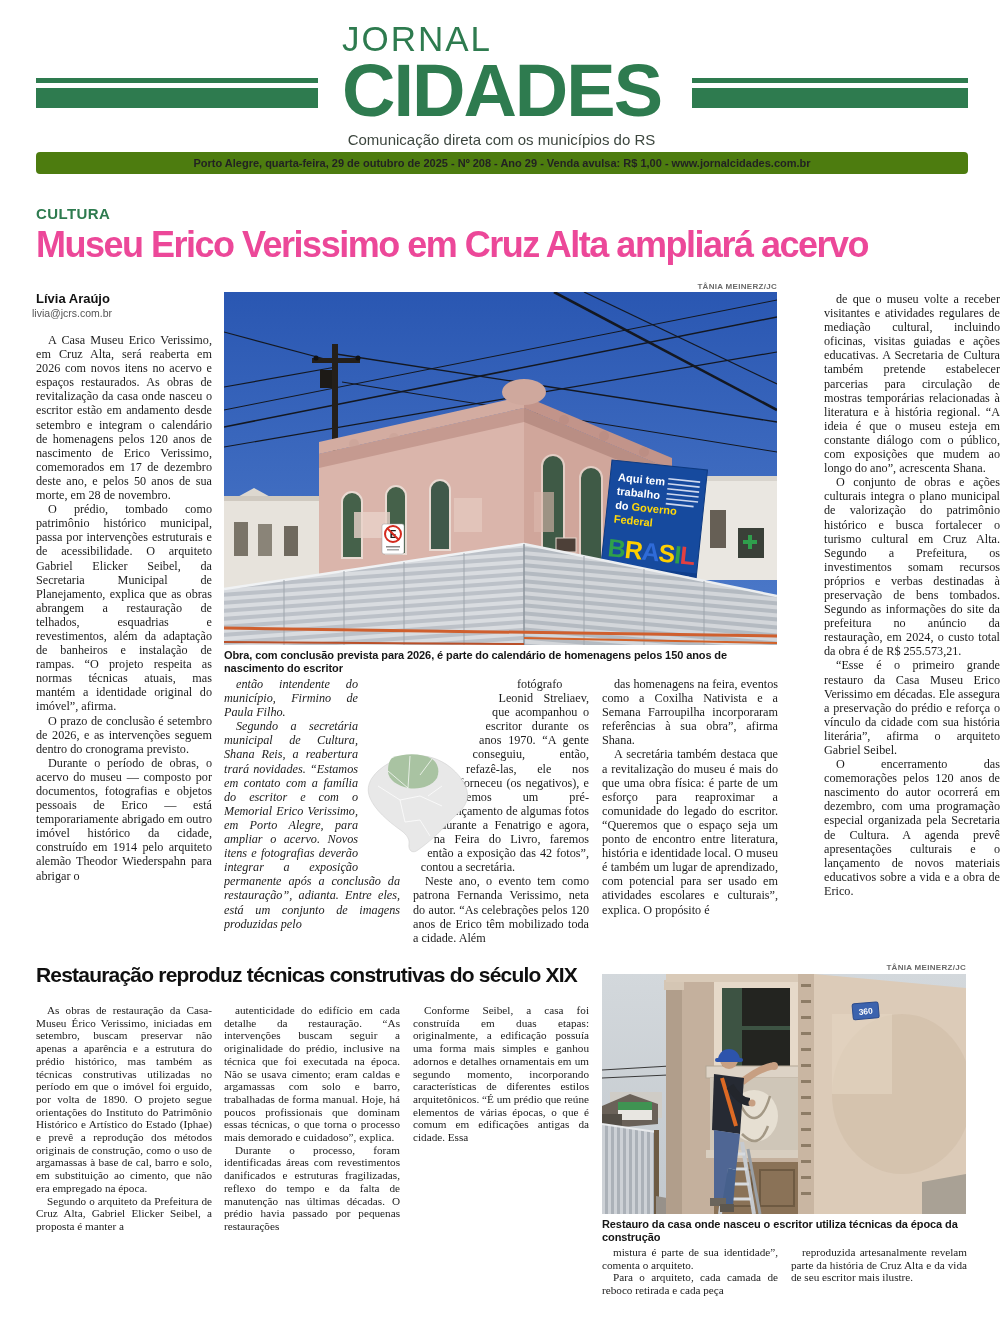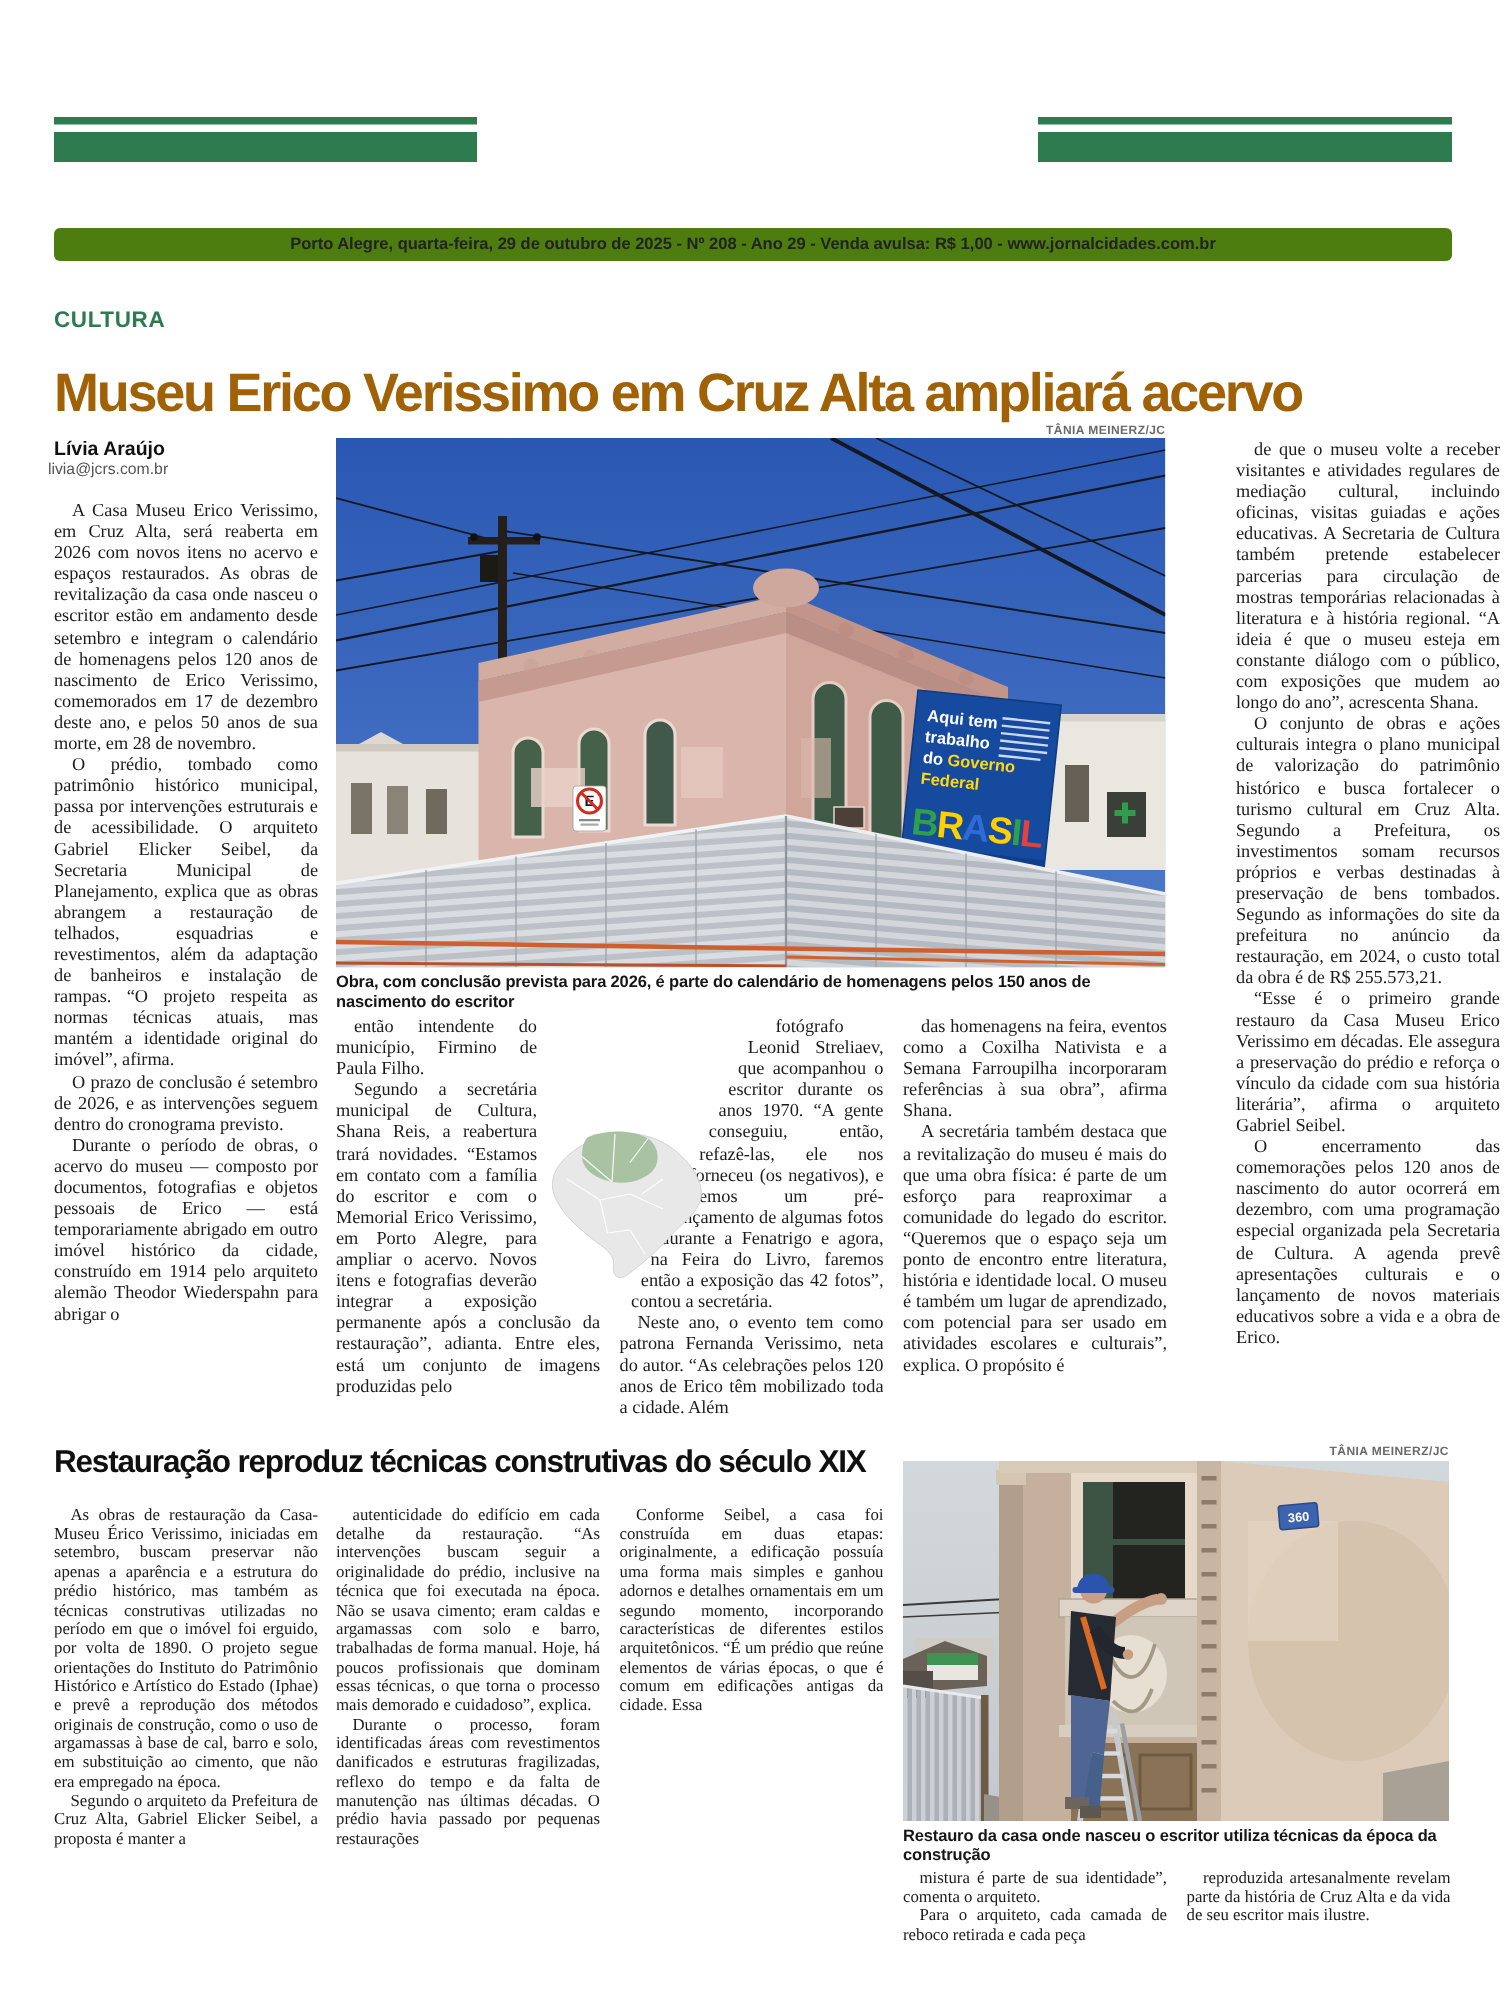--- a/index.html
+++ b/index.html
@@ -13,21 +13,21 @@
   .jornal{font:400 35px/38px "Liberation Sans",sans-serif;letter-spacing:2px;color:#2e7b4f;margin:0;}
   .cidades{font:700 74px/66px "Liberation Sans",sans-serif;letter-spacing:-2px;color:#2e7b4f;margin:0;}
   .tagline{font:400 15px "Liberation Sans",sans-serif;color:#3c463e;text-align:center;margin-top:7px;}
   .bar{background:#2e7b4f;}
 
   .dateline{left:36px;top:152px;width:932px;height:22px;background:#4d7c0f;border-radius:4px;
             font:700 11px/22px "Liberation Sans",sans-serif;color:#222;text-align:center;}
 
   .kicker{left:36px;top:205px;font:700 15px "Liberation Sans",sans-serif;color:#2e7b4f;letter-spacing:.4px;}
   .headline1{left:36px;top:224px;width:932px;font:700 36px/42px "Liberation Sans",sans-serif;
-             letter-spacing:-1.5px;color:#a16207;white-space:nowrap;overflow:hidden;margin-top:17px;}
+             letter-spacing:-1.5px;color:#ec4899;white-space:nowrap;overflow:hidden;}
   .byline-name{left:36px;top:291px;font:700 13px "Liberation Sans",sans-serif;color:#111;}
   .byline-mail{left:32px;top:307px;font:400 10.5px "Liberation Sans",sans-serif;color:#555;}
 
   .credit{font:700 8px "Liberation Sans",sans-serif;color:#6a6a6a;letter-spacing:.3px;text-align:right;}
   .caption{font:700 11px/13px "Liberation Sans",sans-serif;color:#161616;letter-spacing:-.1px;}
 
   .body1{font-size:12.2px;line-height:14.1px;text-align:justify;color:#1b1b1b;overflow:hidden;}
   .body1 p{margin:0;text-indent:12px;}
   .body2{font-size:11.2px;line-height:12.7px;text-align:justify;color:#1b1b1b;overflow:hidden;}
   .body2 p{margin:0;text-indent:11px;}
@@ -39,20 +39,27 @@
   .map-push-r{float:right;width:42px;height:128px;margin-top:60px;}
   .map-push-l{float:left;width:92px;height:150px;margin-top:38px;
               shape-outside:polygon(0 0,100% 0,6% 100%,0 100%);}
   .photo-box{overflow:hidden;}
 </style>
 </head>
 <body>
 
 <div class="page">
 
+  <div class="abs masthead">
+    <div class="inner">
+      <div class="jornal">JORNAL</div>
+      <div class="cidades">CIDADES</div>
+      <div class="tagline">Comunicação direta com os municípios do RS</div>
+    </div>
+  </div>
   <div class="abs bar" style="left:36px;top:78px;width:282px;height:5px;"></div>
   <div class="abs bar" style="left:36px;top:88px;width:282px;height:20px;"></div>
   <div class="abs bar" style="left:692px;top:78px;width:276px;height:5px;"></div>
   <div class="abs bar" style="left:692px;top:88px;width:276px;height:20px;"></div>
 
   <div class="abs dateline">Porto Alegre, quarta-feira, 29 de outubro de 2025 - Nº 208 - Ano 29 - Venda avulsa: R$ 1,00 - www.jornalcidades.com.br</div>
 
   <div class="abs kicker">CULTURA</div>
   <div class="abs headline1">Museu Erico Verissimo em Cruz Alta ampliará acervo</div>
   <div class="abs byline-name">Lívia Araújo</div>
@@ -192,21 +199,21 @@
   </div>
   <div class="abs caption" style="left:224px;top:649px;width:553px;">Obra, com conclusão prevista para 2026,  é parte do calendário de homenagens pelos 150 anos de nascimento do escritor</div>
 
   <div class="abs body1" style="left:36px;top:333px;width:176px;height:634px;">
     <p>A Casa Museu Erico Verissimo, em Cruz Alta, será reaberta em 2026 com novos itens no acervo e espaços restaurados. As obras de revitalização da casa onde nasceu o escritor estão em andamento desde setembro e integram o calendário de homenagens pelos 120 anos de nascimento de Erico Verissimo, comemorados em 17 de dezembro deste ano, e pelos 50 anos de sua morte, em 28 de novembro.</p>
     <p>O prédio, tombado como patrimônio histórico municipal, passa por intervenções estruturais e de acessibilidade. O arquiteto Gabriel Elicker Seibel, da Secretaria Municipal de Planejamento, explica que as obras abrangem a restauração de telhados, esquadrias e revestimentos, além da adaptação de banheiros e instalação de rampas. “O projeto respeita as normas técnicas atuais, mas mantém a identidade original do imóvel”, afirma.</p>
     <p>O prazo de conclusão é setembro de 2026, e as intervenções seguem dentro do cronograma previsto.</p>
     <p>Durante o período de obras, o acervo do museu — composto por documentos, fotografias e objetos pessoais de Erico — está temporariamente abrigado em outro imóvel histórico da cidade, construído em 1914 pelo arquiteto alemão Theodor Wiederspahn para abrigar o</p>
   </div>
 
-  <div class="abs body1" style="left:224px;top:677px;width:176px;height:290px;">
+  <div class="abs body1" style="left:224px;top:677px;width:176px;height:290px;font-style:italic;">
     <div class="map-push-r"></div>
     <p>então intendente do município, Firmino de Paula Filho.</p>
     <p>Segundo a secretária municipal de Cultura, Shana Reis, a reabertura trará novidades. “Estamos em contato com a família do escritor e com o Memorial Erico Verissimo, em Porto Alegre, para ampliar o acervo. Novos itens e fotografias deverão integrar a exposição permanente após a conclusão da restauração”, adianta. Entre eles, está um conjunto de imagens produzidas pelo</p>
   </div>
 
   <div class="abs body1" style="left:413px;top:677px;width:176px;height:290px;">
     <div class="map-push-l"></div>
     <p>fotógrafo Leonid Streliaev, que acompanhou o escritor durante os anos 1970. “A gente conseguiu, então, refazê-las, ele nos forneceu (os negativos), e fizemos um pré-lançamento de algumas fotos durante a Fenatrigo e agora, na Feira do Livro, faremos então a exposição das 42 fotos”, contou a secretária.</p>
     <p>Neste ano, o evento tem como patrona Fernanda Verissimo, neta do autor. “As celebrações pelos 120 anos de Erico têm mobilizado toda a cidade. Além</p>
   </div>

